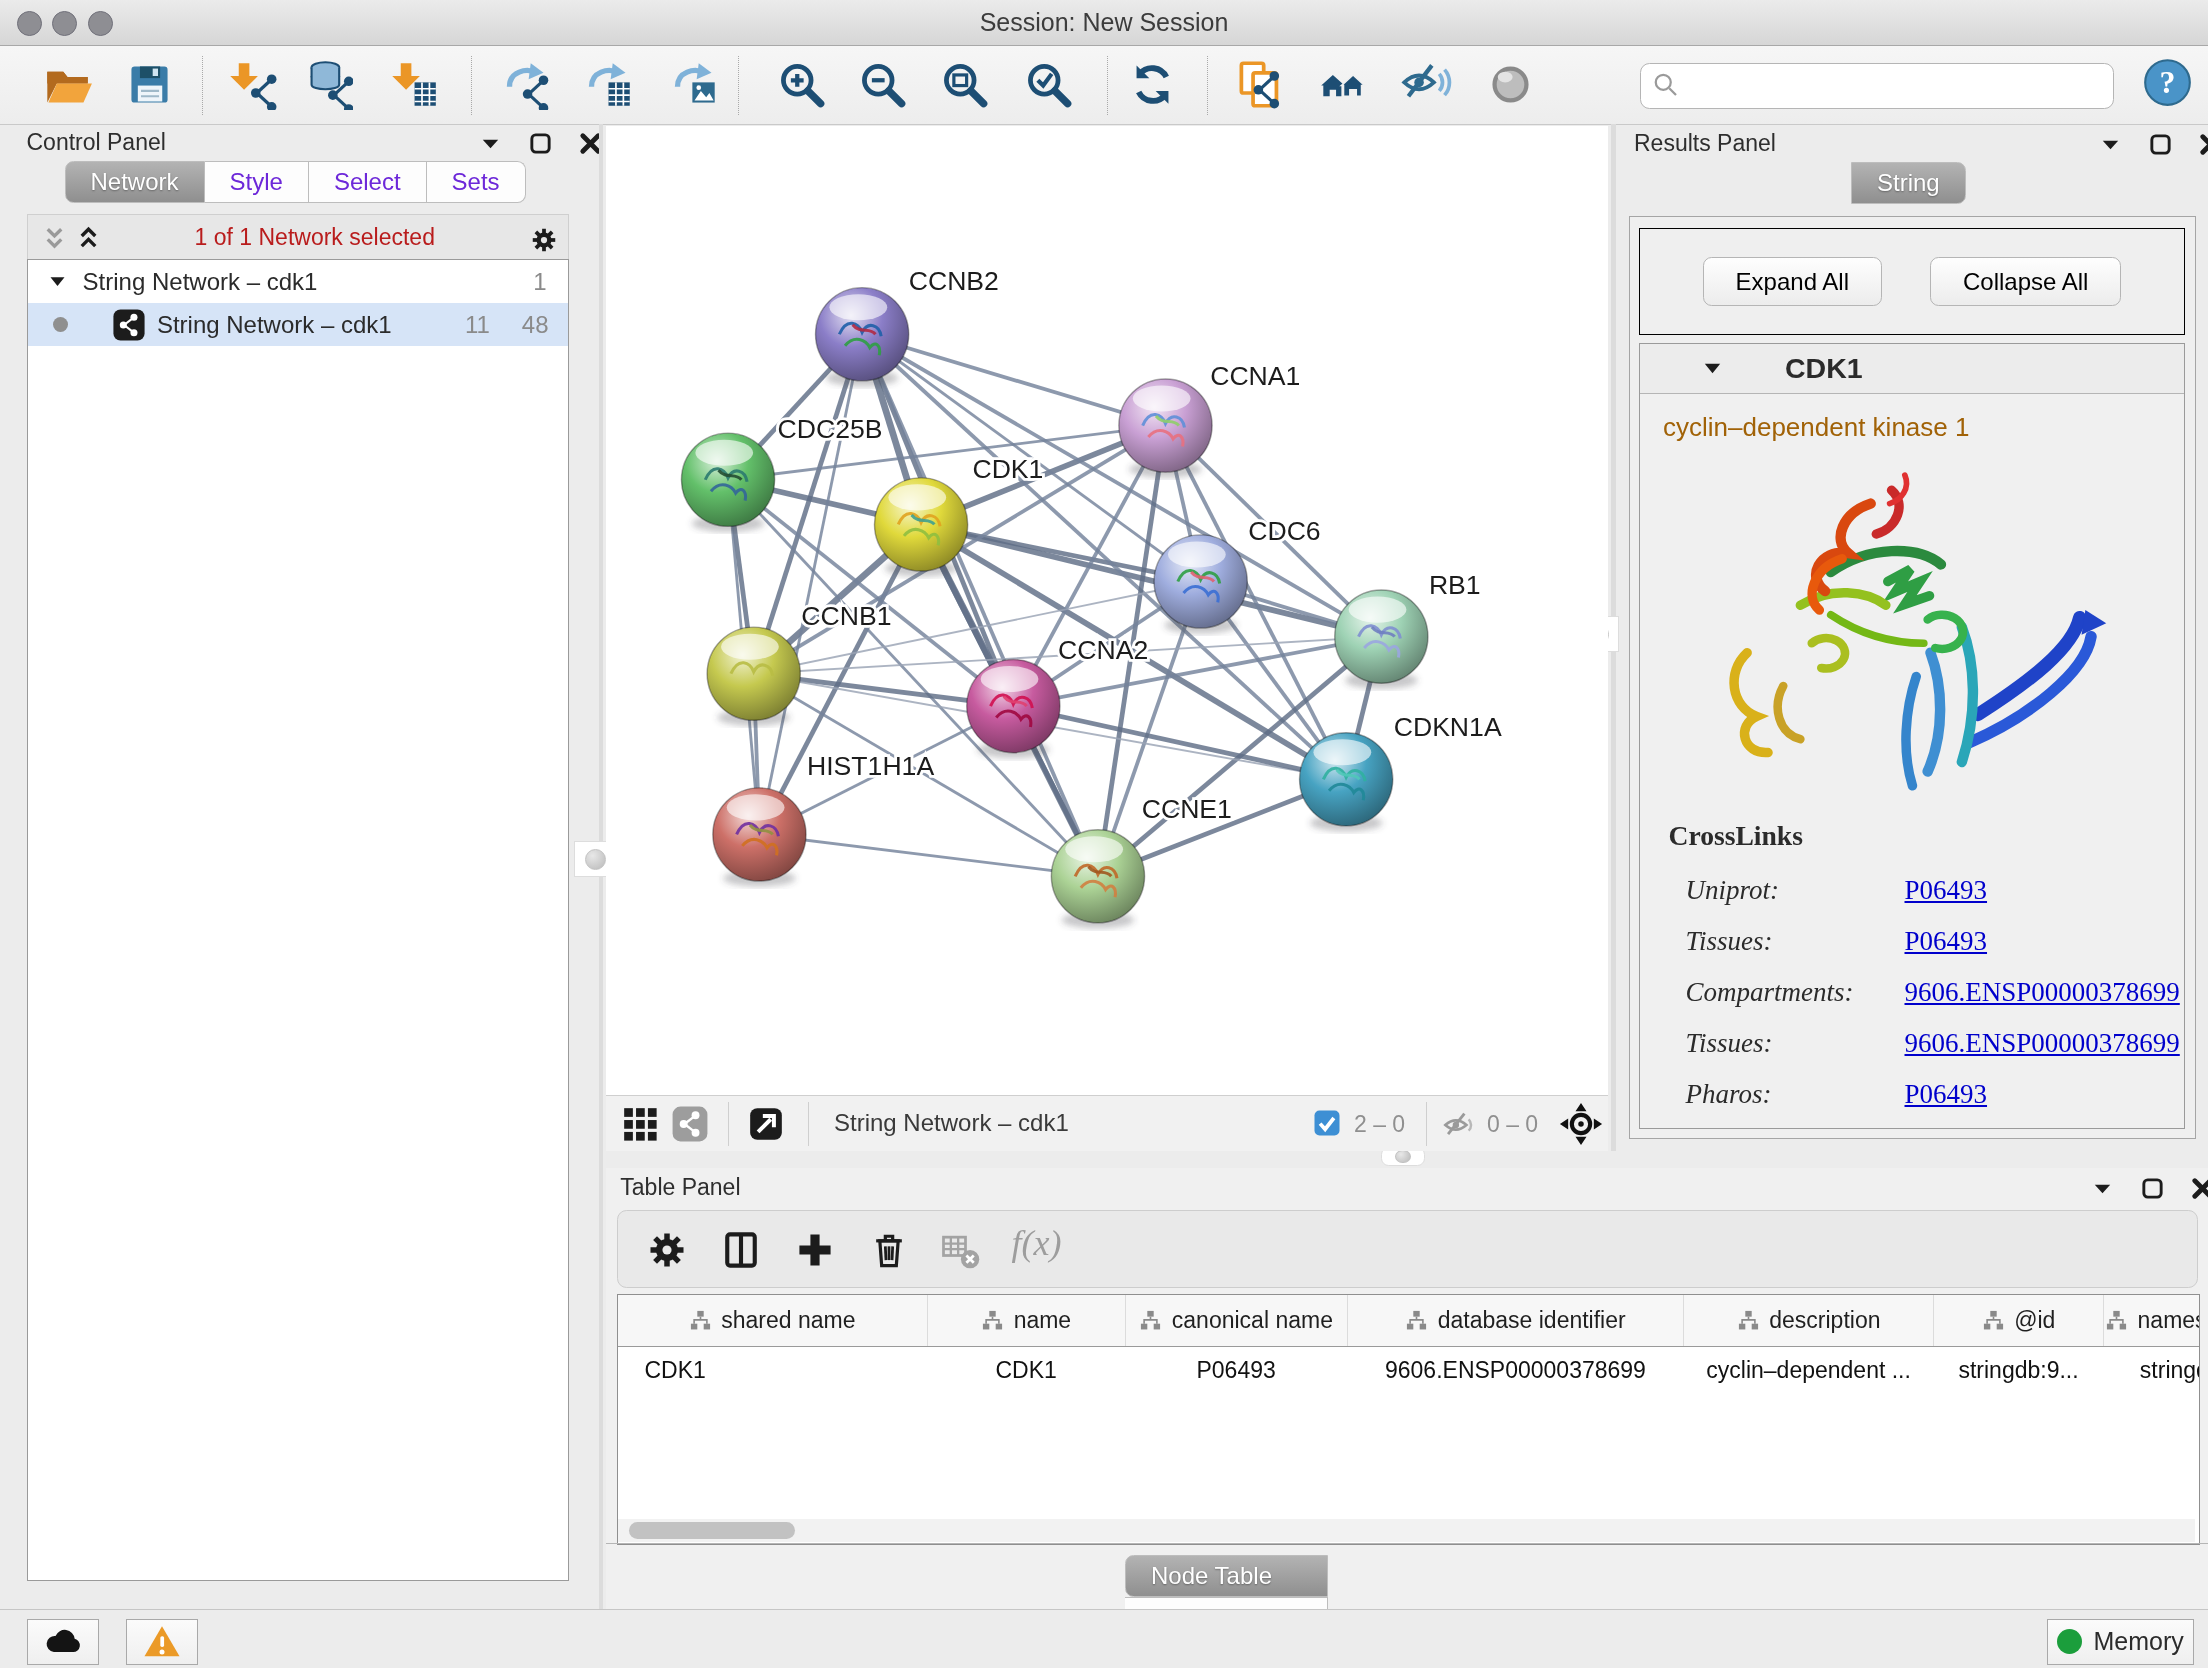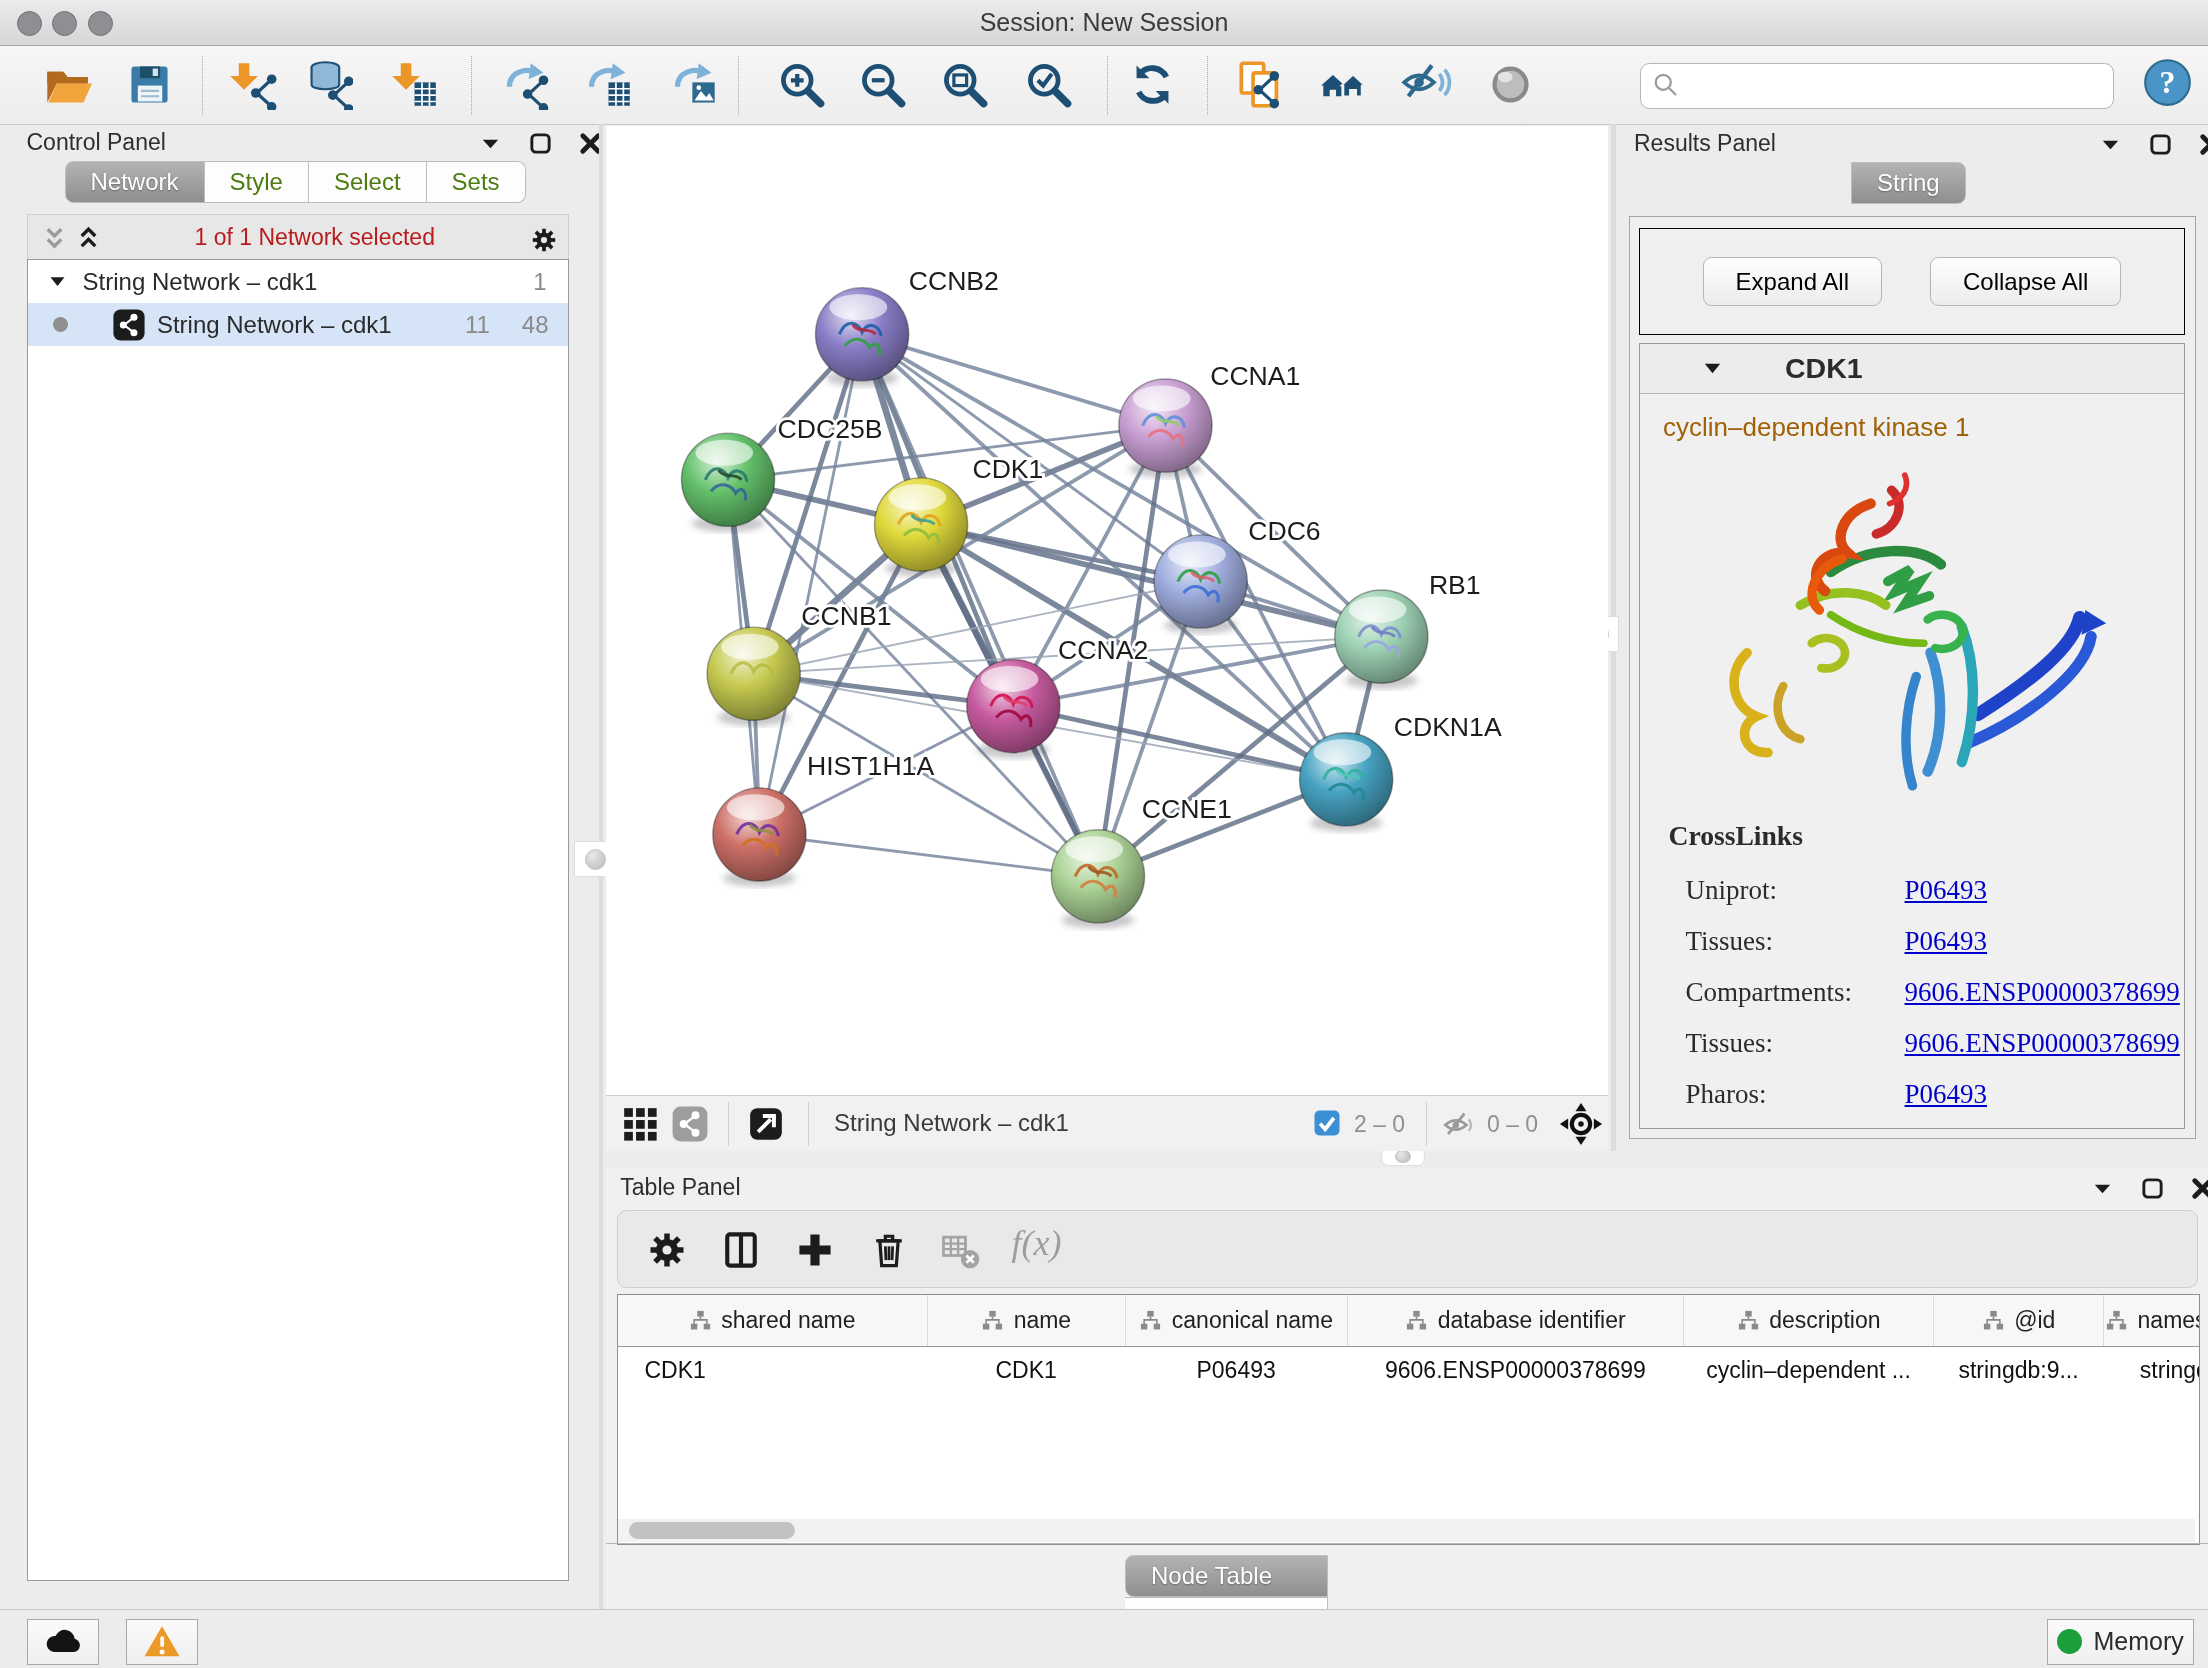--- a/index.html
+++ b/index.html
@@ -21,21 +21,21 @@
     border:1px solid #b5b5b5;border-radius:9.5px;}
   #search-input{position:absolute;left:46px;top:3.8px;width:409px;height:34px;border:none;
     outline:none;font-size:23px;background:transparent;}
   
   #control-panel{left:9.5px;top:129px;width:565px;height:1459px;}
   .panel-head{font-size:23px;color:#2e2e2e;}
   .panel-icons{position:absolute;display:flex;gap:25px;align-items:center;}
   .ph-ic{width:25px;height:25px;}
   .tabs{position:absolute;display:flex;}
   .tab{height:40px;line-height:40px;padding:0 25px;font-size:24px;background:#fdfdfd;
-    border:1px solid #bdbdbd;border-left:none;color:#4d7c0f;cursor:pointer;}
+    border:1px solid #bdbdbd;border-left:none;color:#6d28d9;cursor:pointer;}
   .tab:first-child{border-left:1px solid #bdbdbd;border-radius:8.6px 0 0 8.6px;}
   .tab:last-child{border-radius:0 8.6px 8.6px 0;}
   .tab.active{background:linear-gradient(#b3b3b3,#8f8f8f);color:#fff;text-shadow:0 1px 1.9px rgba(0,0,0,.35);}
   #cp-bar{left:17px;top:85px;width:540px;height:44px;background:#e7e7e7;
     border:1px solid #cfcfcf;display:flex;align-items:center;font-size:23px;}
   #cp-bar .grow{flex:1;text-align:center;color:#b91c1c;}
   #net-list{left:17px;top:130px;width:540px;height:1320px;background:#fff;border:1px solid #9a9a9a;}
   .tree-row{position:relative;height:43px;display:flex;align-items:center;font-size:24px;}
   .tree-row .cnt{color:#8a8a8a;}
   .row-sel{background:#d6e4f7;}
@@ -62,21 +62,21 @@
      border:1px solid #b5b5b5;border-radius:8.6px;font-size:24px;cursor:pointer;}
   #res-section{left:9.5px;top:126px;width:544px;height:784px;border:1px solid #9a9a9a;background:#f0f0f0;}
   #res-sec-head{height:49px;background:#ececec;border-bottom:1px solid #b5b5b5;
      display:flex;align-items:center;}
   #res-sec-title{font-size:28.5px;font-weight:bold;margin-left:59px;}
   #res-desc{position:absolute;left:23px;top:68px;font-size:26px;color:#a16207;}
   #ribbon{position:absolute;left:48px;top:114px;}
   #crosslinks{position:absolute;left:28.5px;top:476px;font-family:"Liberation Serif",serif;}
   #crosslinks .clt{font-size:27.6px;font-weight:bold;margin-bottom:13.3px;}
   .cl-row{display:flex;height:51px;align-items:center;font-size:27px;}
-  .cl-row .lbl{width:219px;padding-left:17px;}
+  .cl-row .lbl{width:219px;padding-left:17px;font-style:italic;}
   .cl-row a{text-decoration:underline;}
   
   #table-panel{left:606px;top:1168px;width:1603px;height:441px;background:#f0f0f0;}
   #tp-toolbar{position:absolute;left:10.5px;top:42px;width:1579px;height:76px;background:#e9e9e9;
     border:1px solid #cdcdcd;border-radius:9.5px;}
   .tp-ic{position:absolute;top:17px;width:44px;height:44px;}
   #tbl-box{position:absolute;left:10.5px;top:126px;width:1581px;height:249px;background:#fff;
     border:1px solid #8f8f8f;overflow:hidden;}
   table{border-collapse:collapse;table-layout:fixed;min-width:1641px;}
   th{height:49px;background:#f7f7f7;border-bottom:1.9px solid #9a9a9a;border-right:1px solid #dcdcdc;

